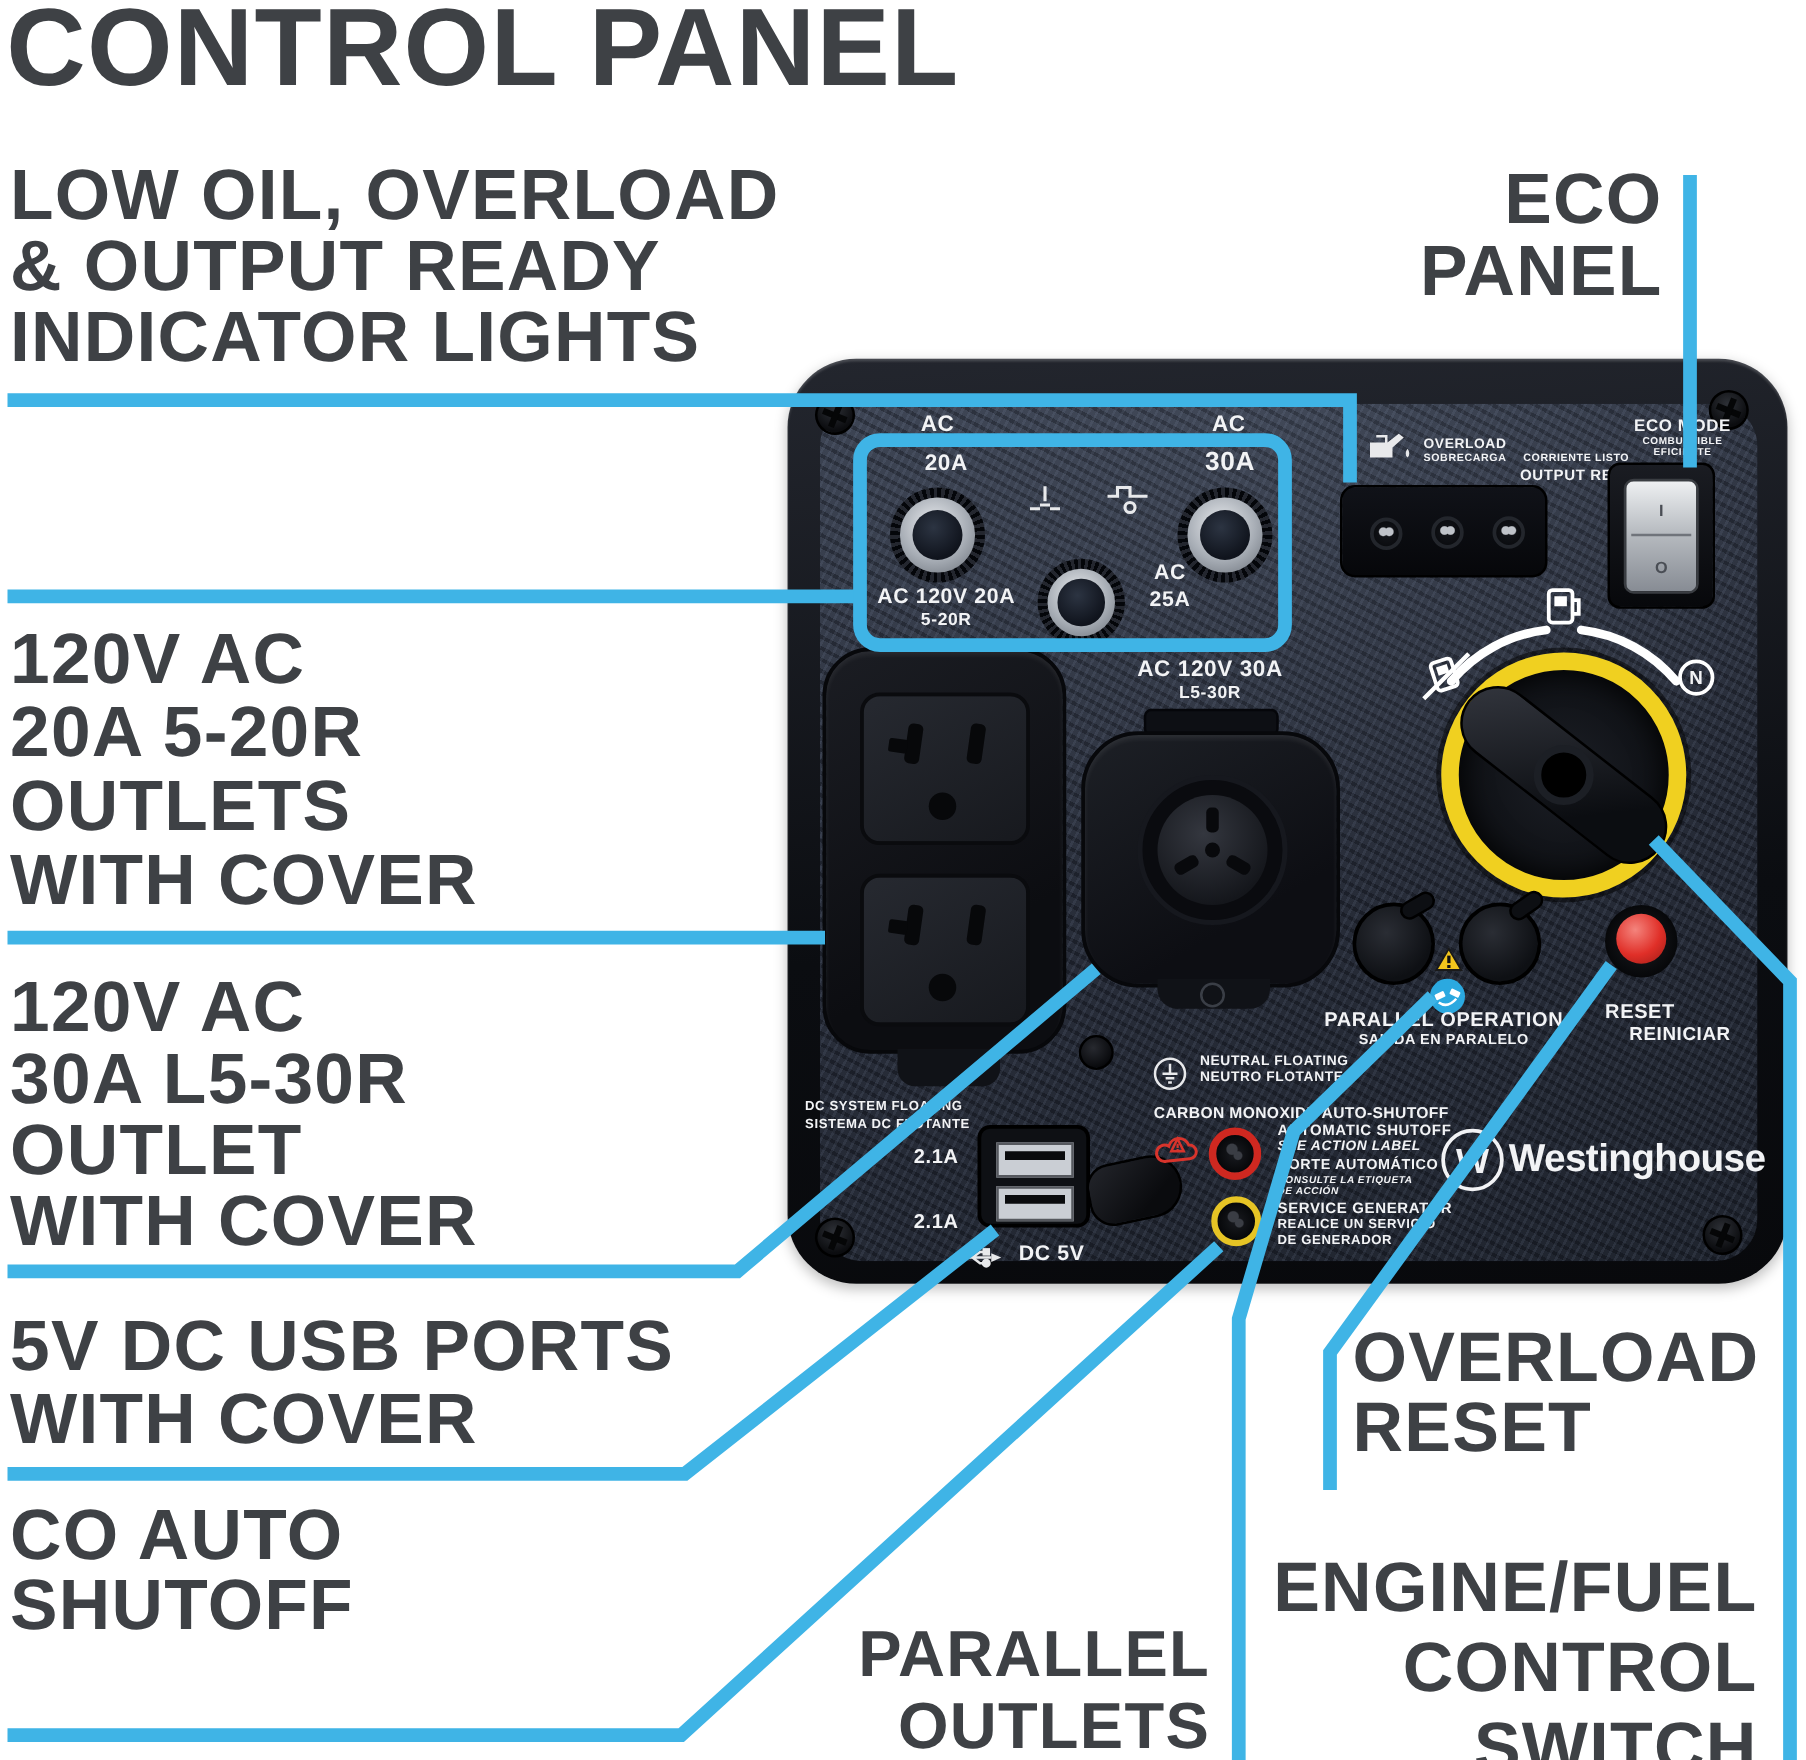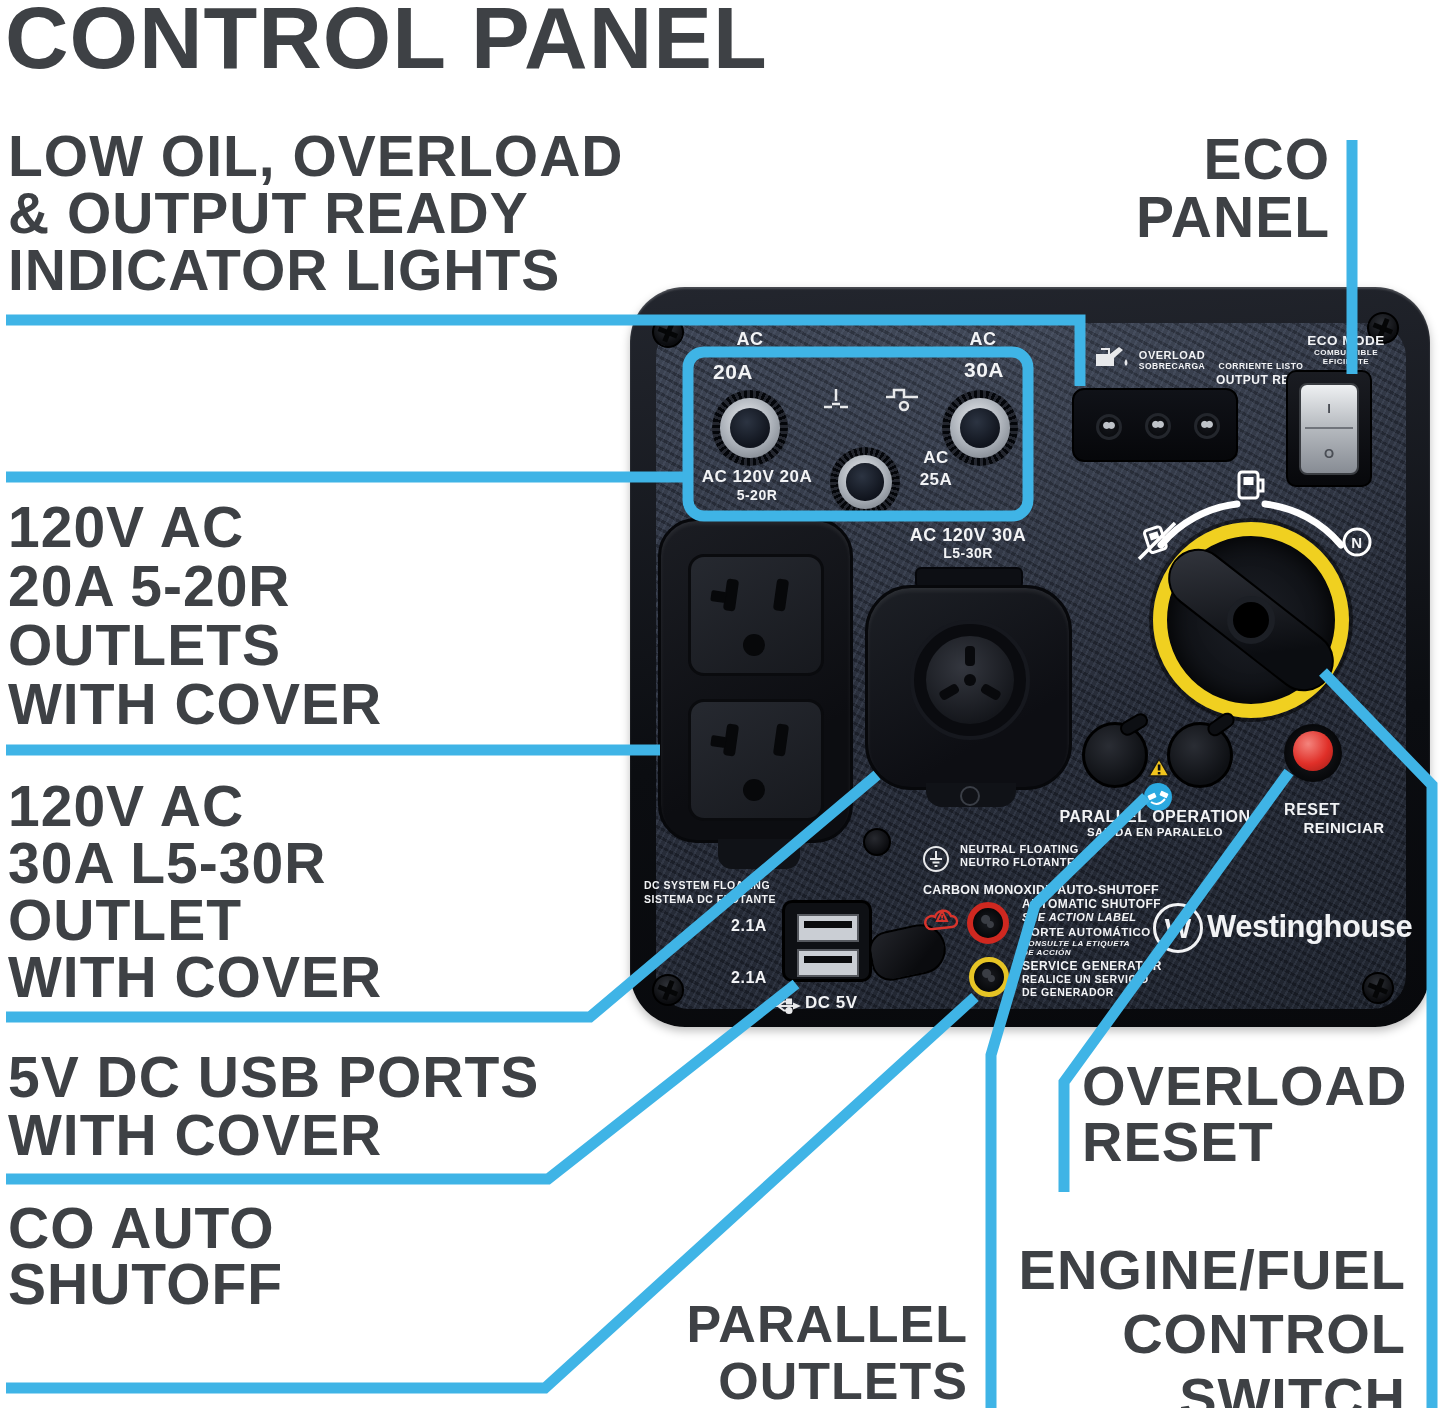--- a/index.html
+++ b/index.html
@@ -74,21 +74,21 @@
 
   <div class="panel">
     <div class="face"></div>
 
     <div class="screw" style="left:22px;top:29px;"></div>
     <div class="screw" style="left:737px;top:25px;"></div>
     <div class="screw" style="left:22px;top:687px;"></div>
     <div class="screw" style="left:732px;top:685px;"></div>
 
     <div class="ptxt" style="left:95px;top:42px;width:50px;font-size:18px;">AC</div>
-    <div class="ptxt" style="left:72px;top:73px;width:62px;font-size:21px;">20A</div>
+    <div class="ptxt" style="left:96px;top:73px;width:62px;font-size:18px;">20A</div>
     <div class="ptxt" style="left:328px;top:42px;width:50px;font-size:18px;">AC</div>
     <div class="ptxt" style="left:323px;top:71px;width:62px;font-size:21px;">30A</div>
     <div class="breaker" style="left:82px;top:103px;width:76px;height:76px;">
         <i></i>
       </div>
     <div class="breaker" style="left:312px;top:103px;width:76px;height:76px;">
         <i></i>
       </div>
     <div class="breaker" style="left:200px;top:160px;width:70px;height:70px;">
         <i></i>
@@ -245,21 +245,21 @@
     <div class="abs" style="left:240px;top:640px;width:76px;height:50px;border-radius:20px 26px 26px 20px;background:linear-gradient(140deg,#23252b,#0a0b0e 70%);border:2px solid #000;transform:rotate(-12deg);"></div>
     <svg class="abs" style="left:136px;top:710px;" width="36" height="18" viewBox="0 0 36 18">
       <g stroke="#e8e9eb" stroke-width="2" fill="#e8e9eb">
           <circle cx="4" cy="9" r="2.6"></circle>
           <path d="M4 9 H27 M12 9 L18 4.5 H22 M12 9 L18 13.5 H22" fill="none"></path>
           <rect x="21" y="2.5" width="4" height="4"></rect>
           <circle cx="23" cy="13.5" r="2.6"></circle>
           <path d="M27 5.5 l8 3.5 -8 3.5 z" stroke="none"></path>
         </g>
     </svg>
-    <div class="ptxt ltxt" style="left:175px;top:706px;font-size:17px;">DC 5V</div>
+    <div class="ptxt ltxt" style="left:185px;top:706px;font-size:17px;">DC 5V</div>
 
     <div class="ptxt ltxt" style="left:293px;top:596px;font-size:12.5px;letter-spacing:.3px;">CARBON MONOXIDE AUTO-SHUTOFF</div>
     <svg class="abs" style="left:292px;top:616px;" width="40" height="34" viewBox="0 0 40 34">
       <path d="M11 26 a6.5 6.5 0 1 1 2-12 a8.5 8.5 0 0 1 16 -1 a5.5 5.5 0 0 1 1 11 z" fill="none" stroke="#d8342c" stroke-width="2.4"></path>
       <path d="M20 8 l-5 10 h10 z" fill="none" stroke="#d8342c" stroke-width="2"></path>
       <rect x="19.2" y="12" width="1.8" height="3.4" fill="#d8342c"></rect>
         <rect x="19.2" y="16.2" width="1.8" height="1.6" fill="#d8342c"></rect>
     </svg>
     <div class="abs port" style="left:337px;top:615px;width:42px;height:42px;border:6px solid #cf2820;"></div>
     <div class="ptxt ltxt" style="left:392px;top:610px;font-size:12px;">AUTOMATIC SHUTOFF</div>

